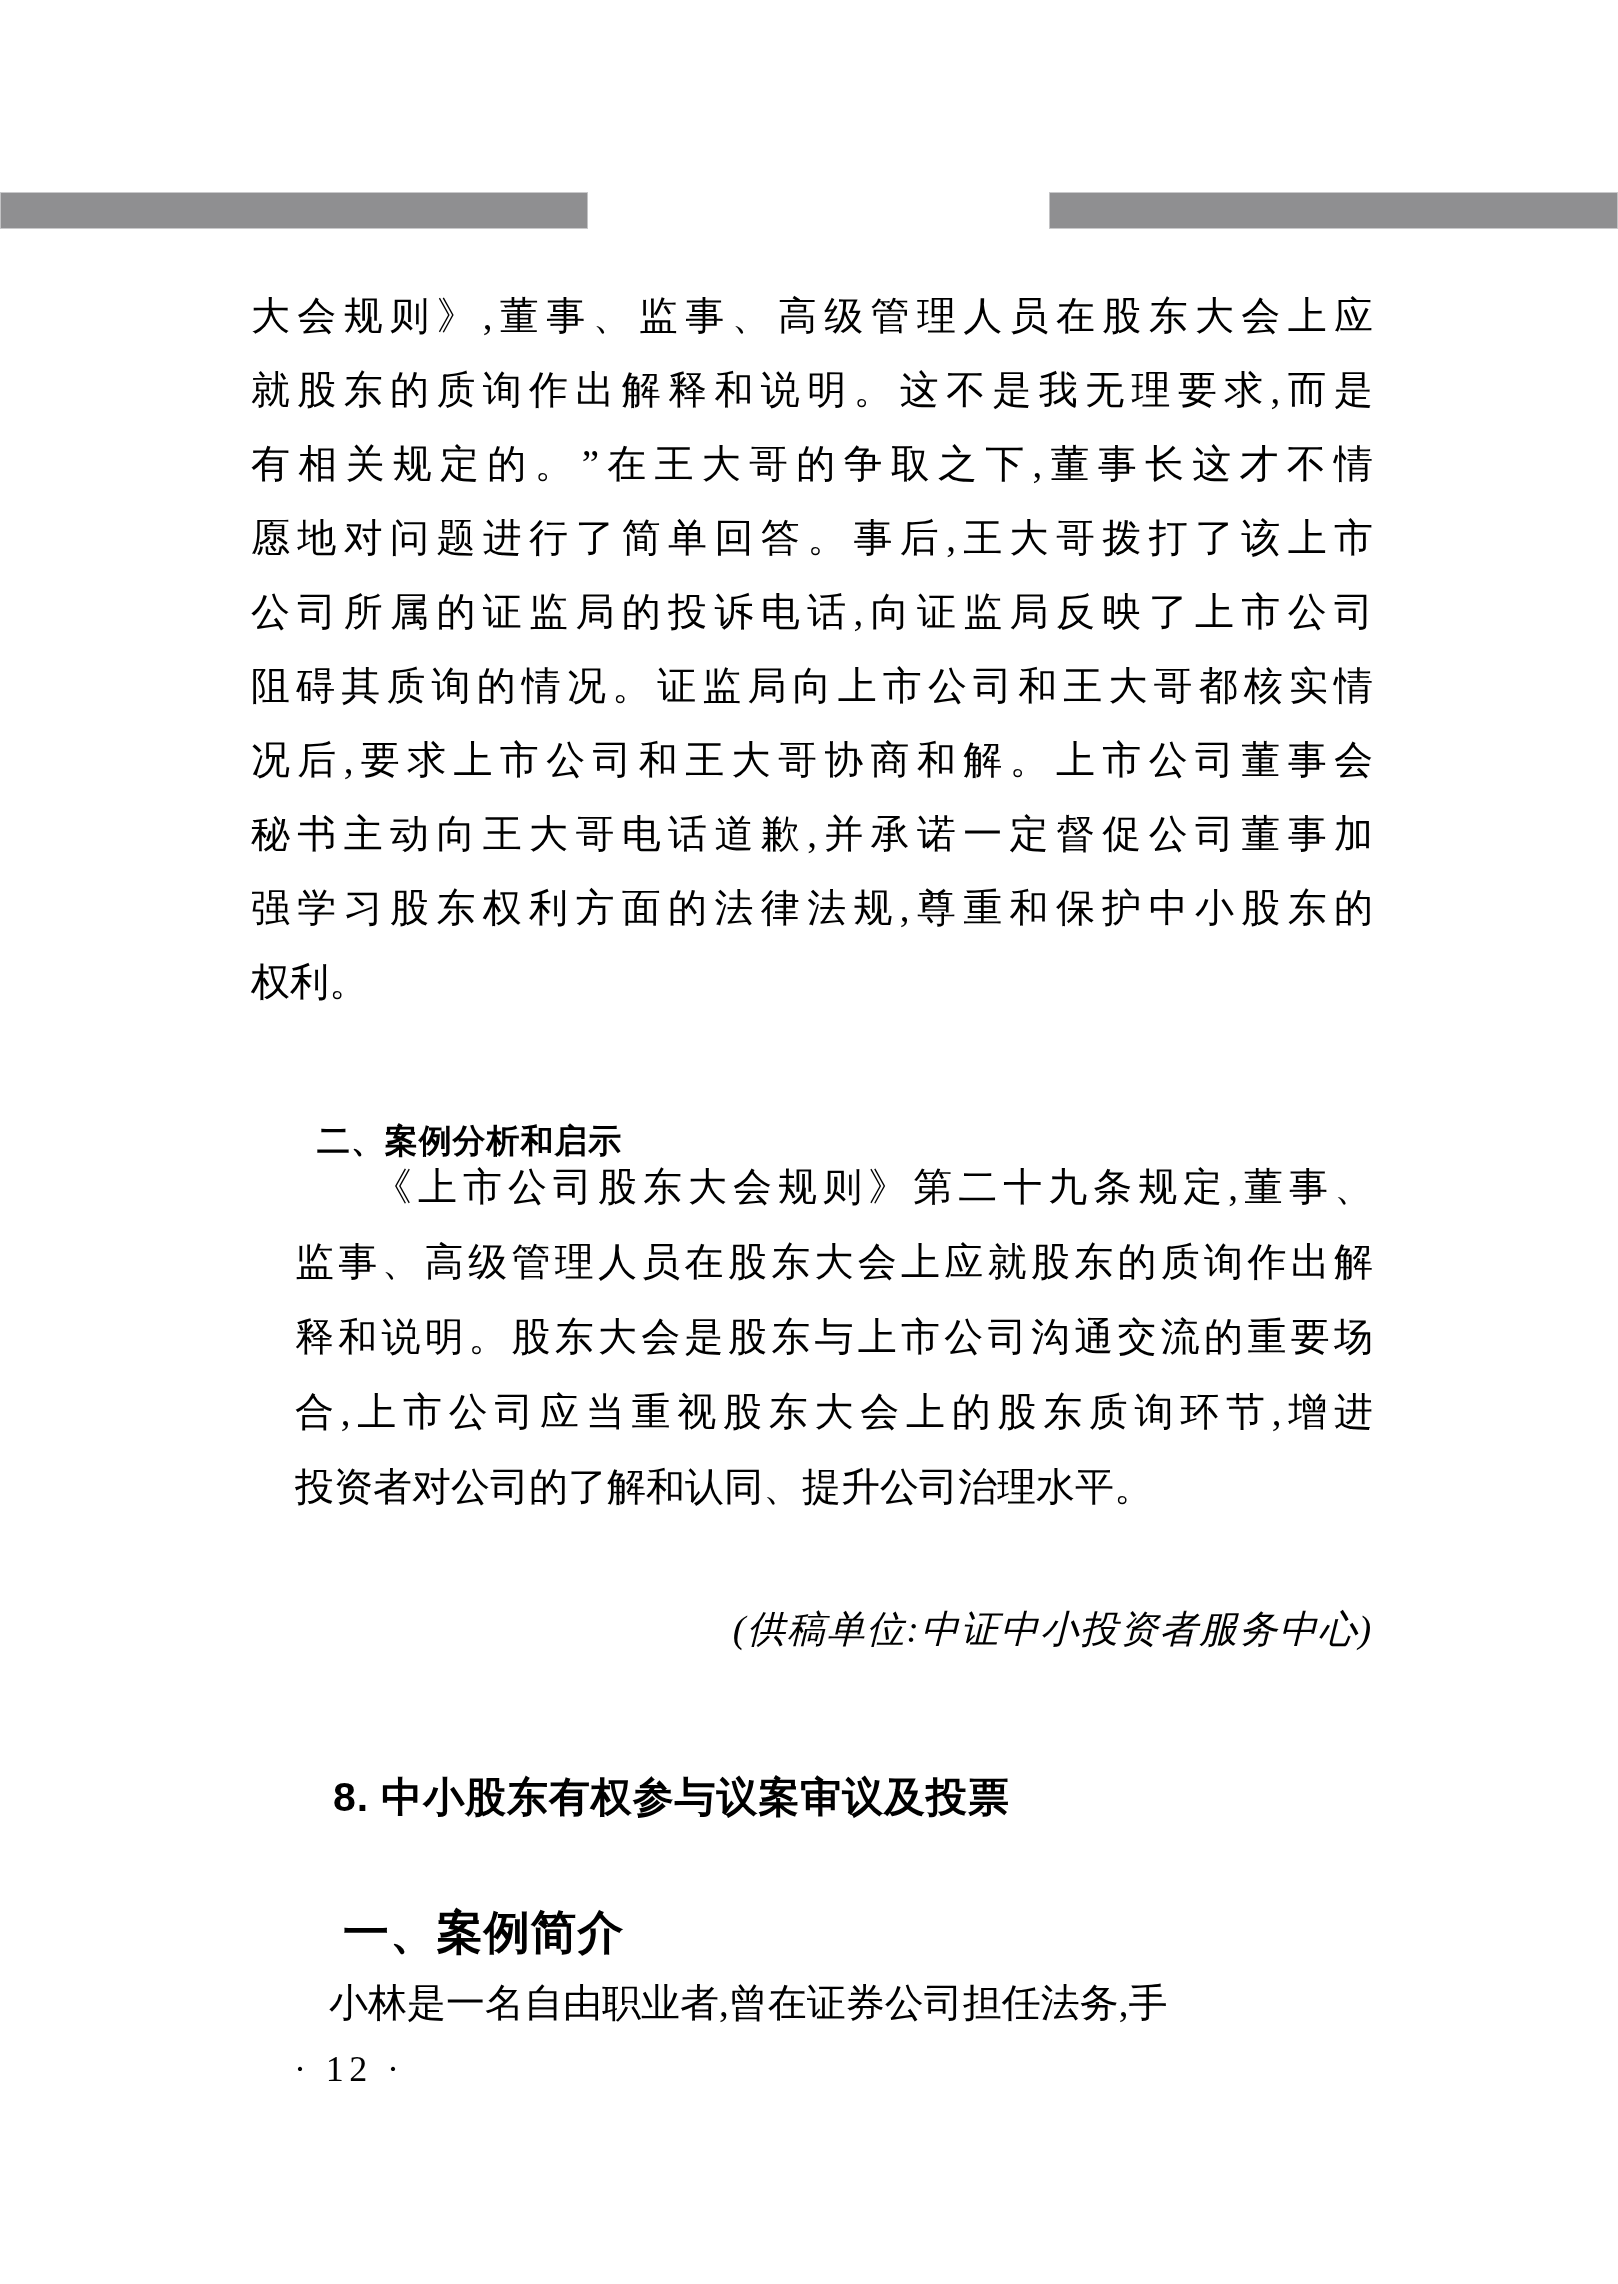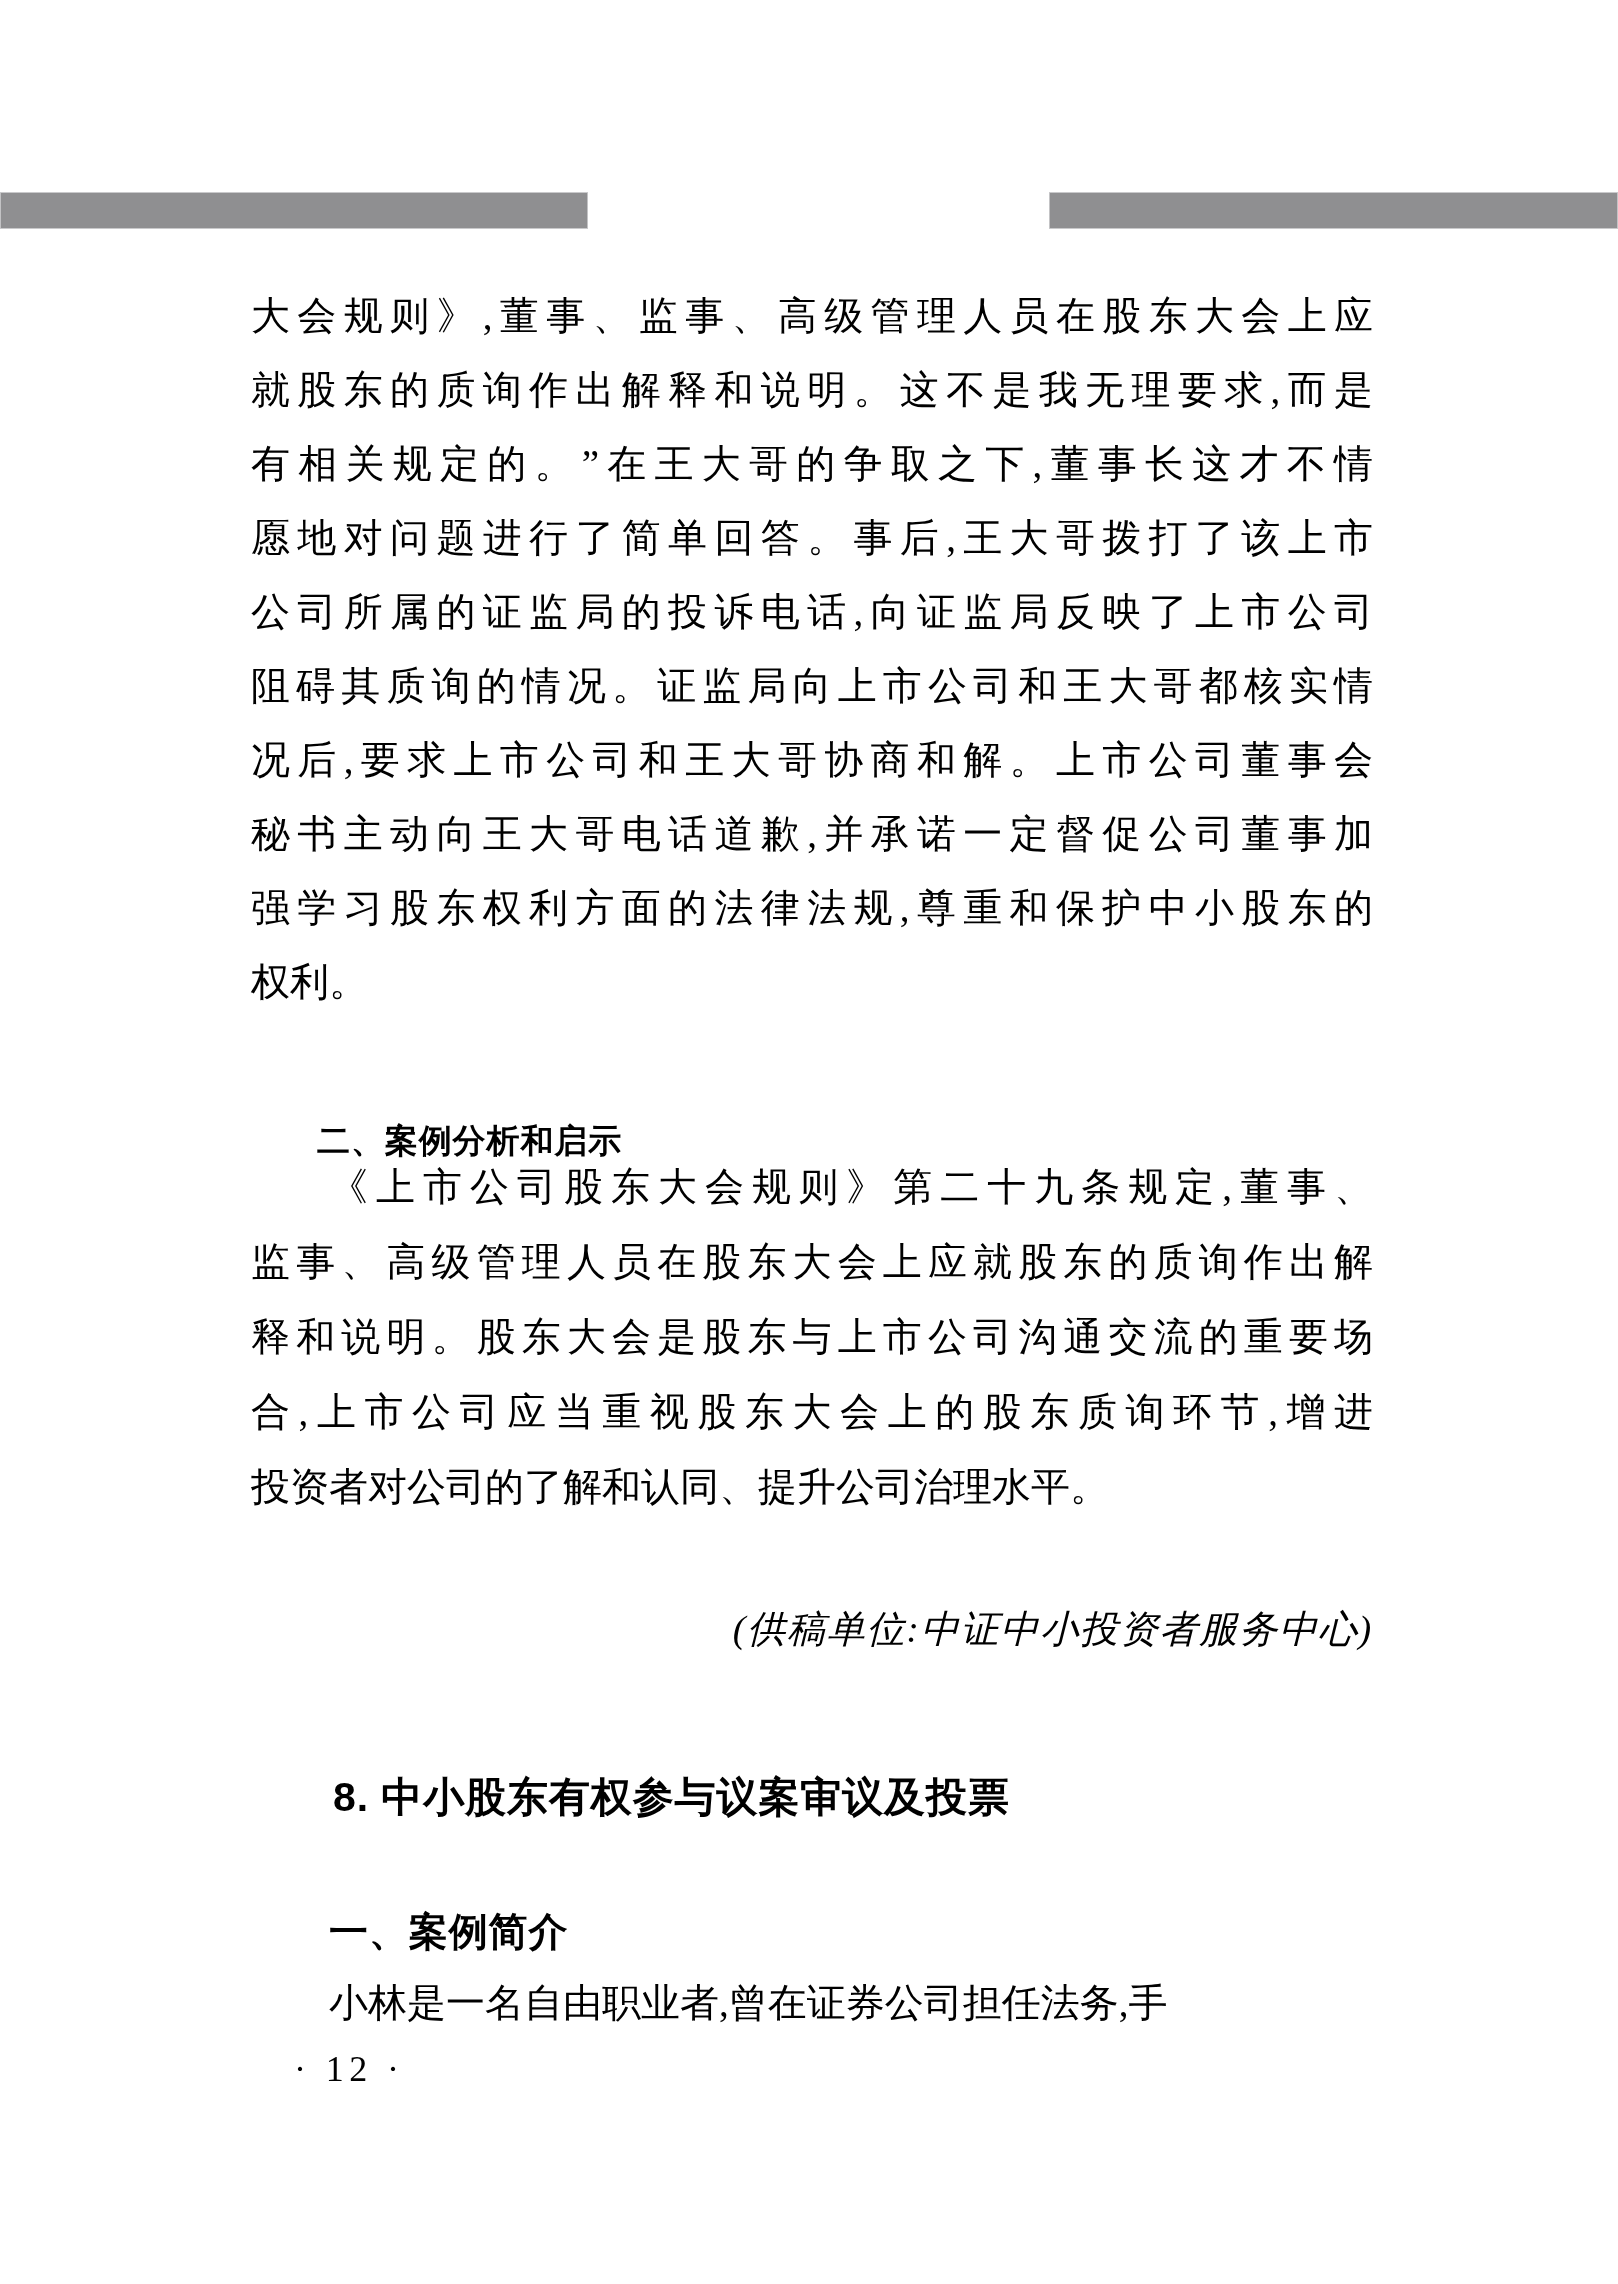--- a/index.html
+++ b/index.html
@@ -44,21 +44,21 @@
     width: 1122px;
   }
   .line {
     font-size: 39px;
     height: 74px;
     line-height: 74px;
     white-space: nowrap;
     text-align: justify;
     text-align-last: justify;
   }
-  .p2 .line { height: 75px; line-height: 75px; }
+  .p2 .line { height: 75px; line-height: 75px; margin-left: 44px; }
   .line.last { text-align-last: left; }
   .line.indent { text-indent: 2em; }
 
   .para1 { top: 279px; }
   .para2 { top: 1149px; }
 
   .h-analysis {
     position: absolute;
     left: 251px;
     top: 1096px;
@@ -97,21 +97,21 @@
     letter-spacing: 0.9px;
   }
 
   .h-intro {
     position: absolute;
     left: 251px;
     top: 1906px;
     width: 1122px;
     font-family: "Liberation Sans", "DejaVu Sans", sans-serif;
     font-weight: bold;
-    font-size: 39px;
+    font-size: 46px;
     line-height: 52px;
     text-indent: 2em;
     letter-spacing: 0.9px;
   }
 
   .para3 {
     position: absolute;
     left: 251px;
     top: 1966px;
     width: 1122px;

